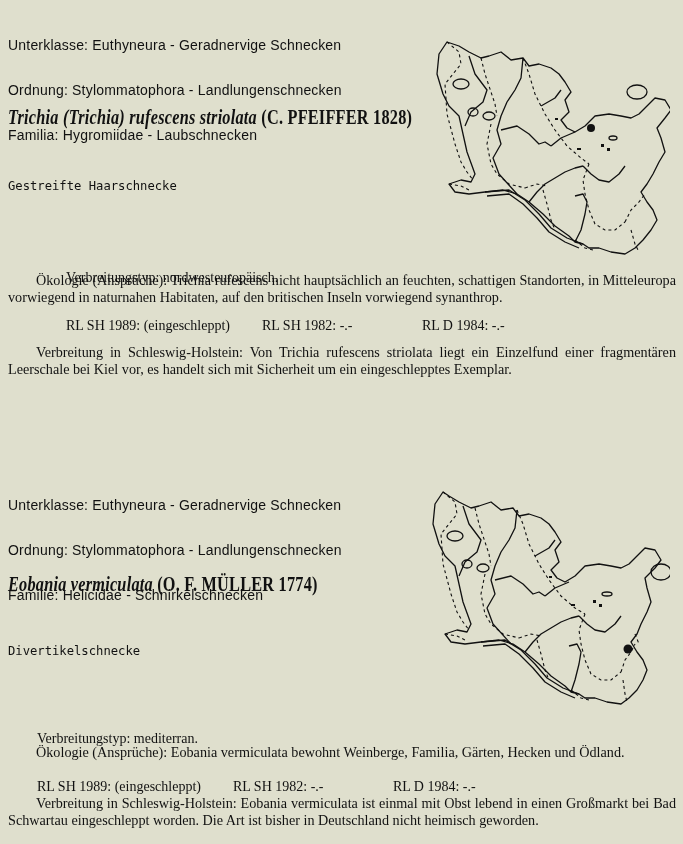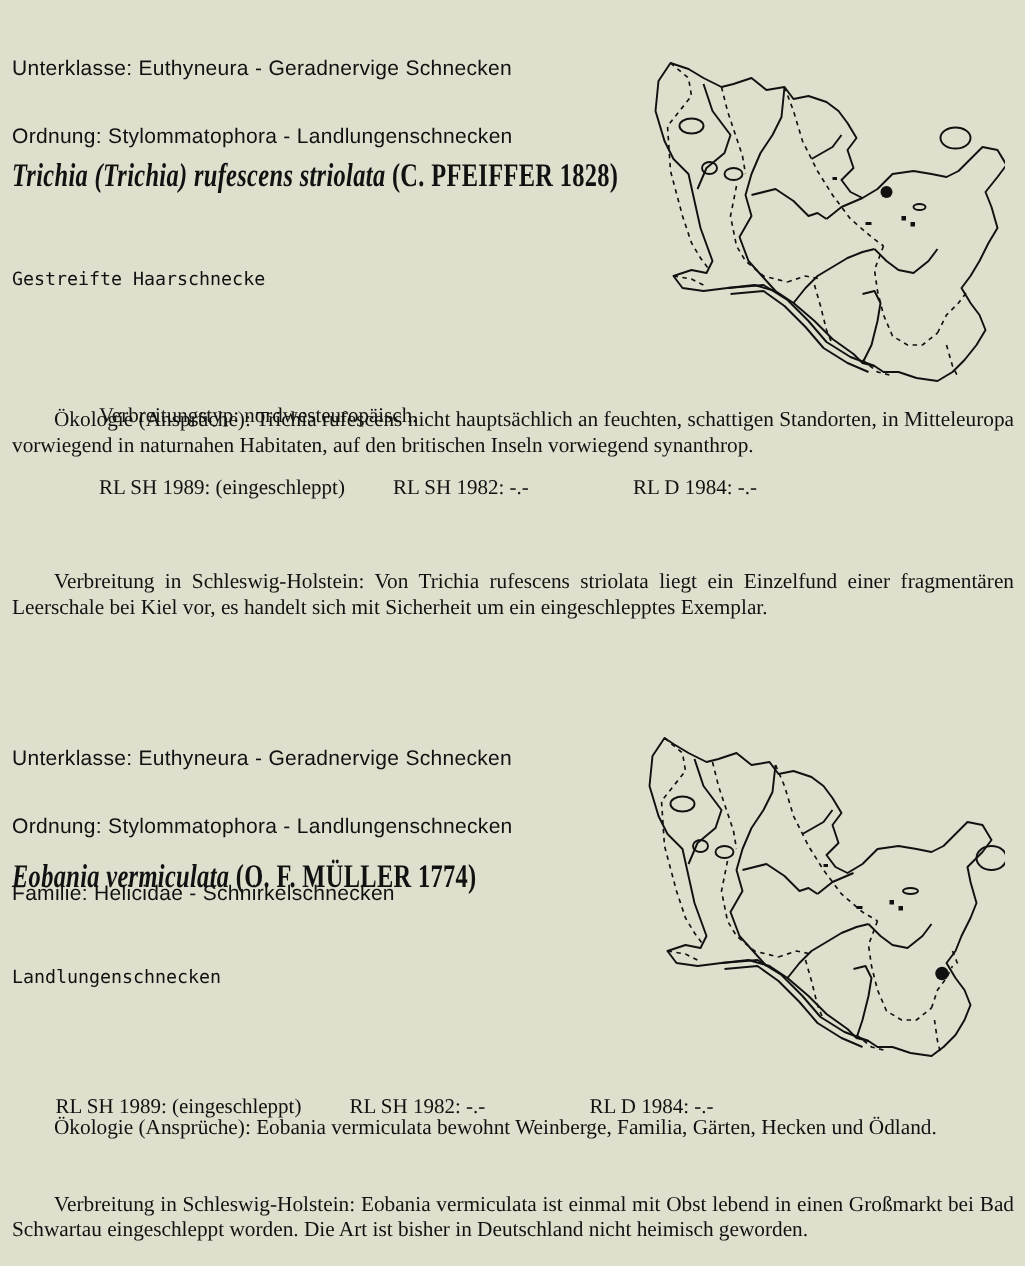--- a/index.html
+++ b/index.html
@@ -67,20 +67,21 @@
   }
   .map svg { display: block; }
 </style>
 </head>
 <body>
 
 <div>
   <div class="taxonomy" style="left:8px; top:8px;">
     <div>Unterklasse: Euthyneura - Geradnervige Schnecken</div>
     <div>Ordnung: Stylommatophora - Landlungenschnecken</div>
+    <div>Familia: Hygromiidae - Laubschnecken</div>
   </div>
 
   <div class="species-title" style="left:8px; top:104px;">
     <span class="sci">Trichia (Trichia) rufescens striolata</span>
     <span>(C. PFEIFFER 1828)</span>
   </div>
 
   <div class="common-name" style="left:8px; top:136px;">Gestreifte Haarschnecke</div>
 
   <div class="map" style="left:425px; top:34px;">
@@ -133,38 +134,38 @@
   <div class="meta-block" style="left:37px; top:238px;margin-left:29px;">
     <div>Verbreitungstyp: nordwesteuropäisch.</div>
     <div><span class="rl" style="width:196px;">RL SH 1989: (eingeschleppt)</span><span class="rl" style="width:160px;">RL SH 1982: -.-</span><span class="rl">RL D 1984: -.-</span></div>
   </div>
 
   <div class="para" style="top:272px;">
     <span class="head">Ökologie (Ansprüche):</span>
     <span class="it">Trichia rufescens</span><span> nicht hauptsächlich an feuchten, schattigen Standorten, in Mitteleuropa vorwiegend in naturnahen Habitaten, auf den britischen Inseln vorwiegend synanthrop.</span>
   </div>
 
-  <div class="para" style="top:344px;margin-top:36px;">
+  <div class="para" style="top:344px;">
     <span class="head">Verbreitung in Schleswig-Holstein:</span><span> Von </span><span class="it">Trichia rufescens striolata</span><span> liegt ein Einzelfund einer fragmentären Leerschale bei Kiel vor, es handelt sich mit Sicherheit um ein eingeschlepptes Exemplar.</span>
   </div>
 </div>
 
 <div>
   <div class="taxonomy" style="left:8px; top:468px;">
     <div>Unterklasse: Euthyneura - Geradnervige Schnecken</div>
     <div>Ordnung: Stylommatophora - Landlungenschnecken</div>
     <div>Familie: Helicidae - Schnirkelschnecken</div>
   </div>
 
   <div class="species-title" style="left:8px; top:571px;">
     <span class="sci">Eobania vermiculata</span>
     <span>(O. F. MÜLLER 1774)</span>
   </div>
 
-  <div class="common-name" style="left:8px; top:601px;">Landlungenschnecken</div>
+  <div class="common-name" style="left:8px; top:601px;">Divertikelschnecke</div>
 
   <div class="map" style="left:425px; top:484px;">
     <svg width="245" height="225" viewBox="0 0 245 225">
       <g fill="none" stroke="#111" stroke-width="1.3" stroke-linejoin="round">
         <path d="M18,8 L10,20 L8,40 L14,60 L20,72 L30,82 L34,100 L38,118 L46,140 L42,148 L32,146 L20,150 L26,158 L40,160 L56,158 L74,156 L88,160 L100,168 L114,180 L126,192 L140,202 L146,208 L154,210 L160,214 L170,214 L182,218 L196,220 L204,214 L212,206 L218,196 L222,186 L218,176 L212,168 L206,158 L212,150 L216,140 L222,128 L226,118 L222,104 L220,94 L230,84 L236,76 L230,66 L220,64 L212,72 L204,80 L196,84 L186,82 L174,80 L160,82 L150,92 L140,98 L132,94 L126,86 L134,78 L130,66 L136,58 L130,48 L124,40 L116,34 L104,30 L94,32 L88,24 L76,26 L66,18 L54,22 L46,24 L34,18 L24,12 Z"></path>
         <path d="M38,22 L44,40 L56,56 L52,68 L40,78 L34,92"></path>
         <path d="M92,26 L90,44 L84,56 L76,68 L70,82 L66,96 L70,110 L62,124 L68,140 L86,160"></path>
         <path d="M70,96 L86,92 L98,100 L108,110 L114,108 L120,112"></path>
         <path d="M120,112 L130,104 L144,98"></path>
         <path d="M100,168 L108,158 L116,150 L126,144 L136,138 L146,134 L154,132"></path>
@@ -197,20 +198,21 @@
       <g fill="#111">
         <rect x="168" y="116" width="3" height="3"></rect>
         <rect x="174" y="120" width="3" height="3"></rect>
         <rect x="146" y="120" width="4" height="2"></rect>
         <rect x="124" y="92" width="3" height="2"></rect>
       </g>
     </svg>
   </div>
 
   <div class="meta-block" style="left:37px; top:699px;">
+    <div>Verbreitungstyp: mediterran.</div>
     <div><span class="rl" style="width:196px;">RL SH 1989: (eingeschleppt)</span><span class="rl" style="width:160px;">RL SH 1982: -.-</span><span class="rl">RL D 1984: -.-</span></div>
   </div>
 
   <div class="para" style="top:744px;">
     <span class="head">Ökologie (Ansprüche):</span>
     <span class="it">Eobania vermiculata</span><span> bewohnt Weinberge, Familia, Gärten, Hecken und Ödland.</span>
   </div>
 
   <div class="para" style="top:795px;">
     <span class="head">Verbreitung in Schleswig-Holstein:</span><span> </span><span class="it">Eobania vermiculata</span><span> ist einmal mit Obst lebend in einen Großmarkt bei Bad Schwartau eingeschleppt worden. Die Art ist bisher in Deutschland nicht heimisch geworden.</span>

